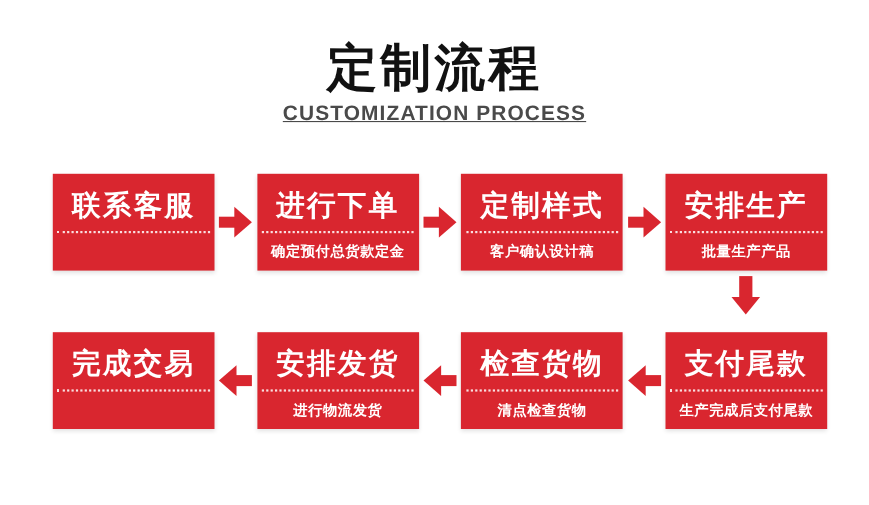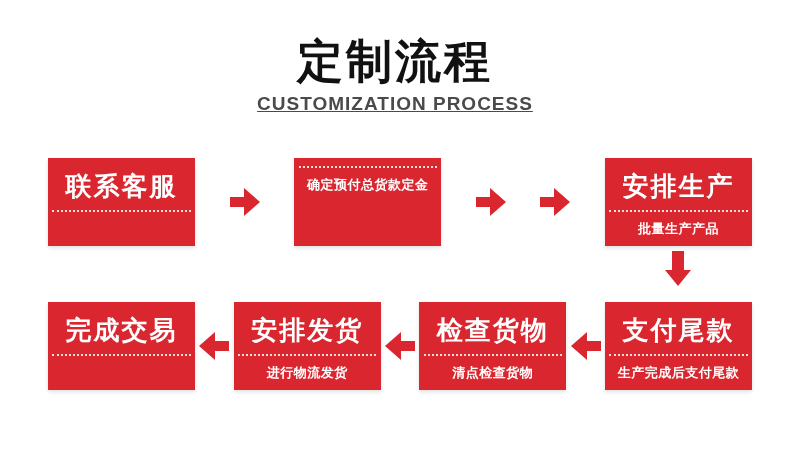--- a/index.html
+++ b/index.html
@@ -115,26 +115,32 @@
   <div class="row row1">
     <div class="step-box">
       <div class="step-title">联系客服</div>
       <div class="step-divider"></div>
     </div>
     <div class="h-arrow right">
       <div class="shaft"></div>
       <div class="head"></div>
     </div>
     <div class="step-box">
+      <div class="step-title">进行下单</div>
       <div class="step-divider"></div>
       <div class="step-sub">确定预付总货款定金</div>
     </div>
     <div class="h-arrow right">
       <div class="shaft"></div>
       <div class="head"></div>
+    </div>
+    <div class="step-box">
+      <div class="step-title">定制样式</div>
+      <div class="step-divider"></div>
+      <div class="step-sub">客户确认设计稿</div>
     </div>
     <div class="h-arrow right">
       <div class="shaft"></div>
       <div class="head"></div>
     </div>
     <div class="step-box">
       <div class="step-title">安排生产</div>
       <div class="step-divider"></div>
       <div class="step-sub">批量生产产品</div>
     </div>

